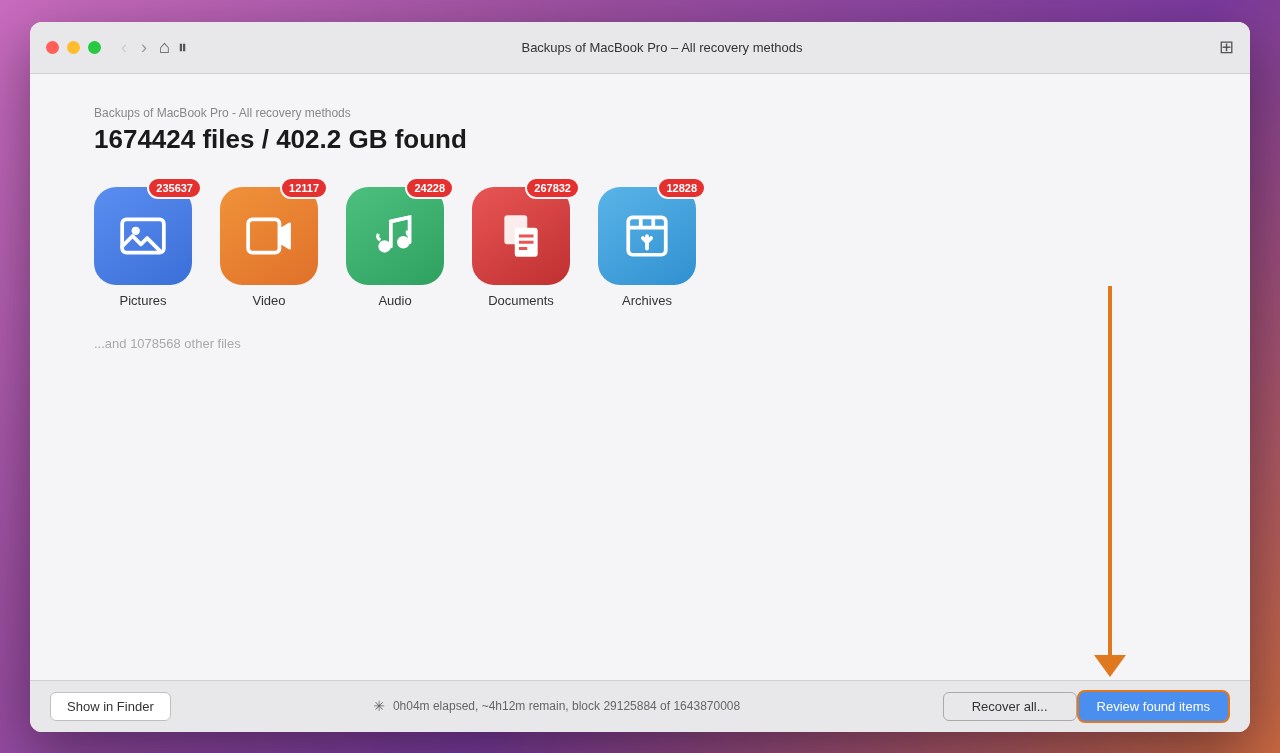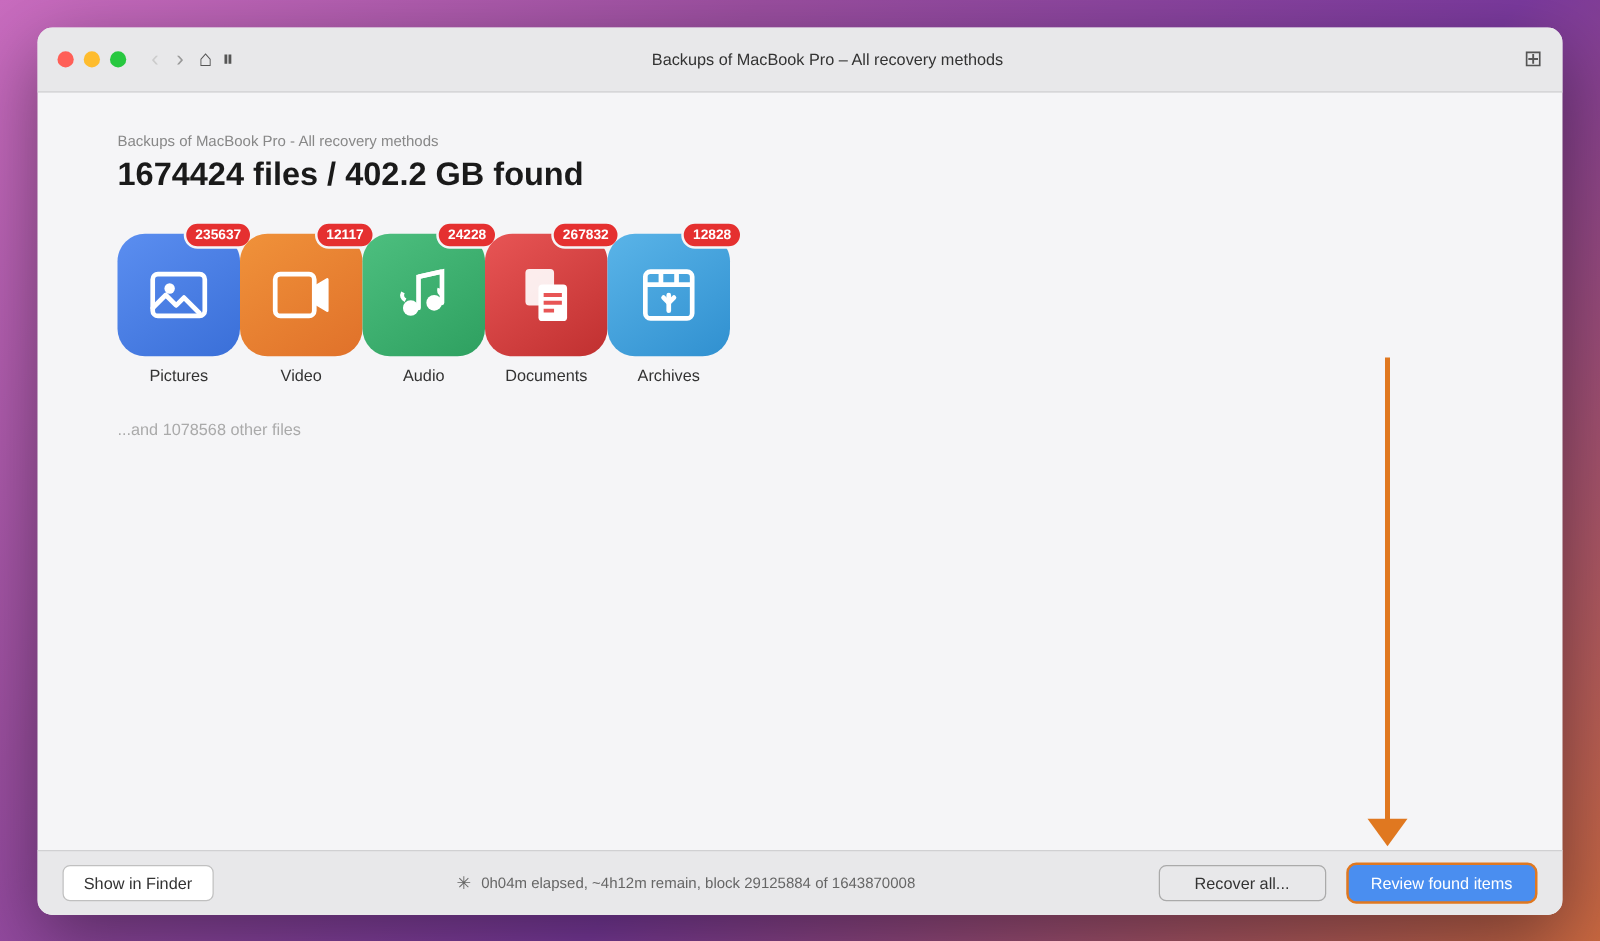--- a/index.html
+++ b/index.html
@@ -127,20 +127,21 @@
     .main-title {
       font-size: 26px;
       font-weight: 700;
       color: #1a1a1a;
       margin-bottom: 32px;
     }
 
     
     .categories {
       display: flex;
+      gap: 28px;
       margin-bottom: 28px;
     }
 
     .category-item {
       display: flex;
       flex-direction: column;
       align-items: center;
       cursor: pointer;
       position: relative;
     }
@@ -222,21 +223,20 @@
     }
 
     
     .footer {
       height: 52px;
       background: #e8e8ea;
       border-top: 1px solid #d0d0d2;
       display: flex;
       align-items: center;
       padding: 0 20px;
-      gap: 16px;
       flex-shrink: 0;
     }
 
     .finder-btn {
       background: white;
       border: 1px solid #c0c0c0;
       border-radius: 6px;
       padding: 6px 16px;
       font-size: 13px;
       color: #333;

